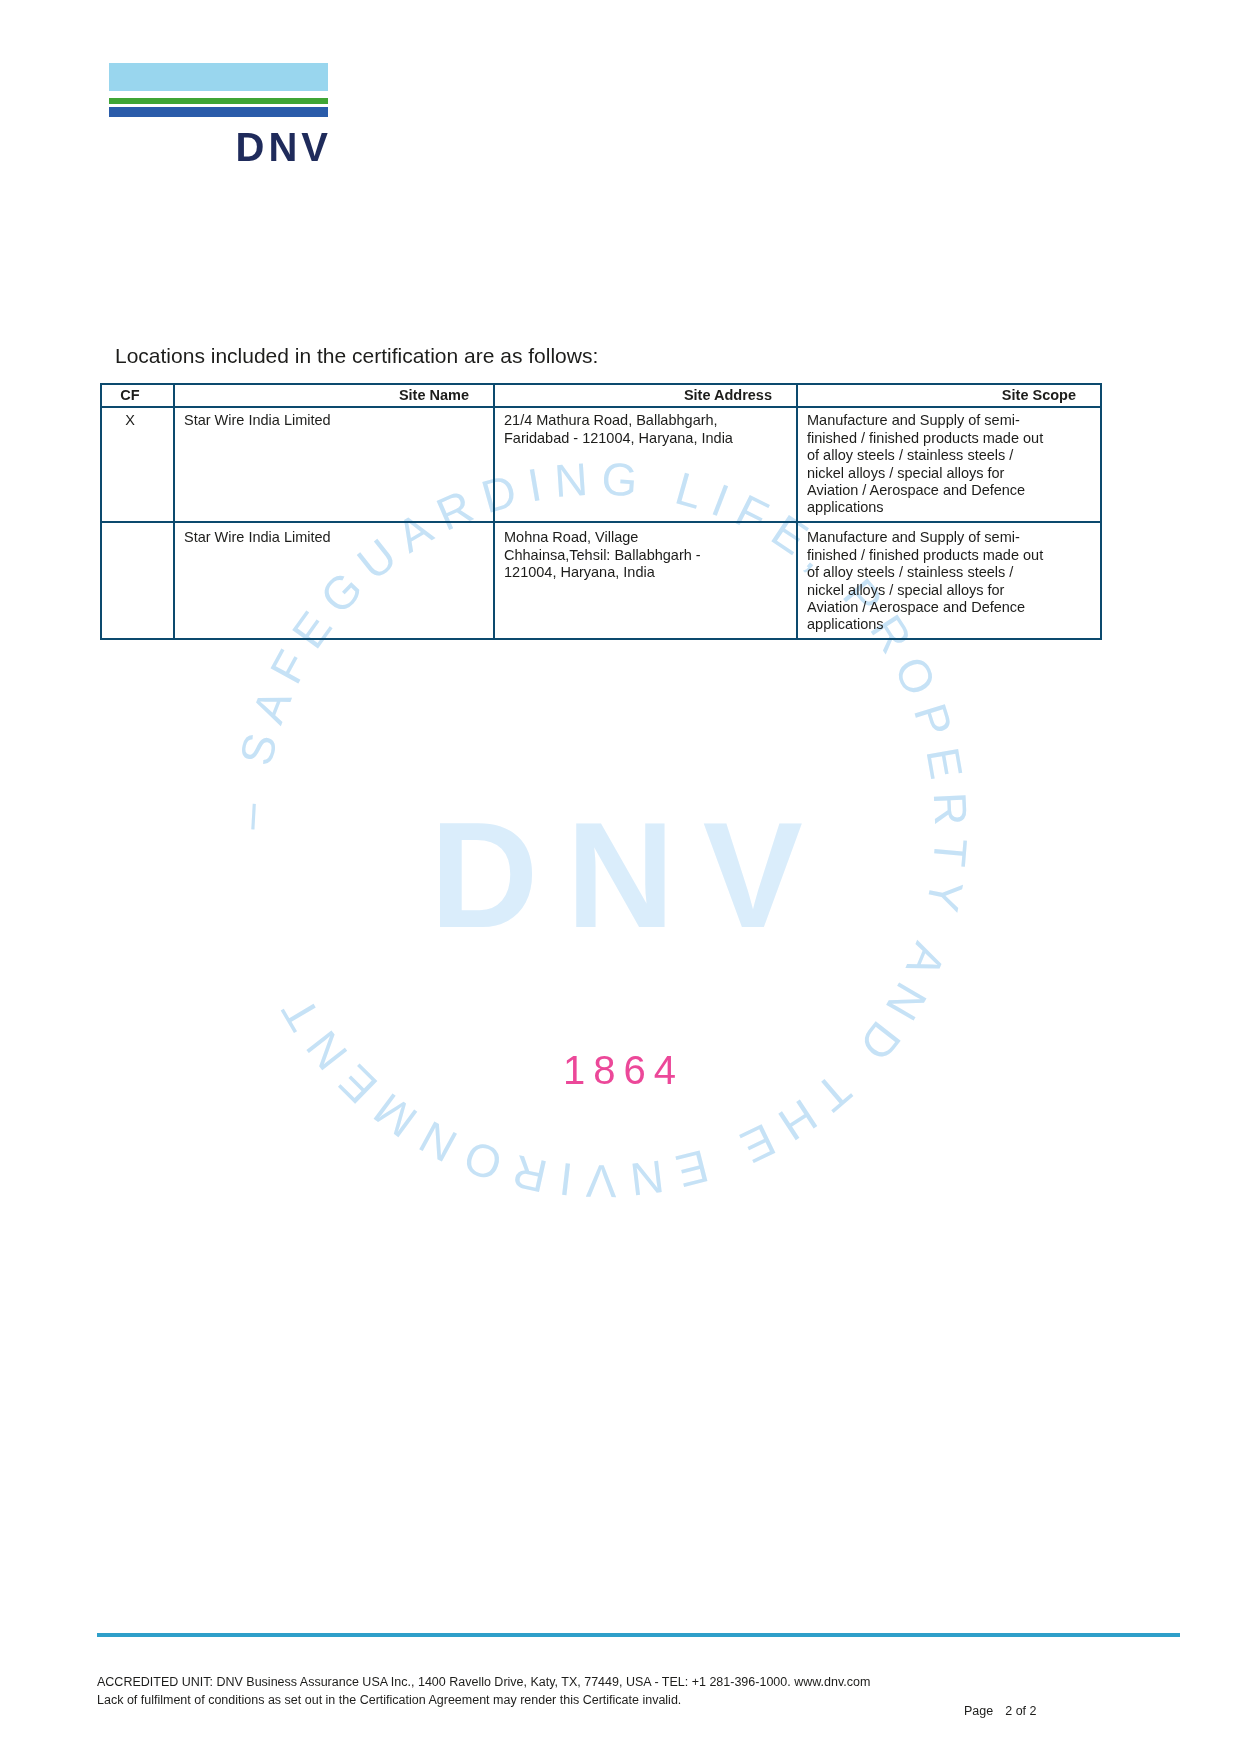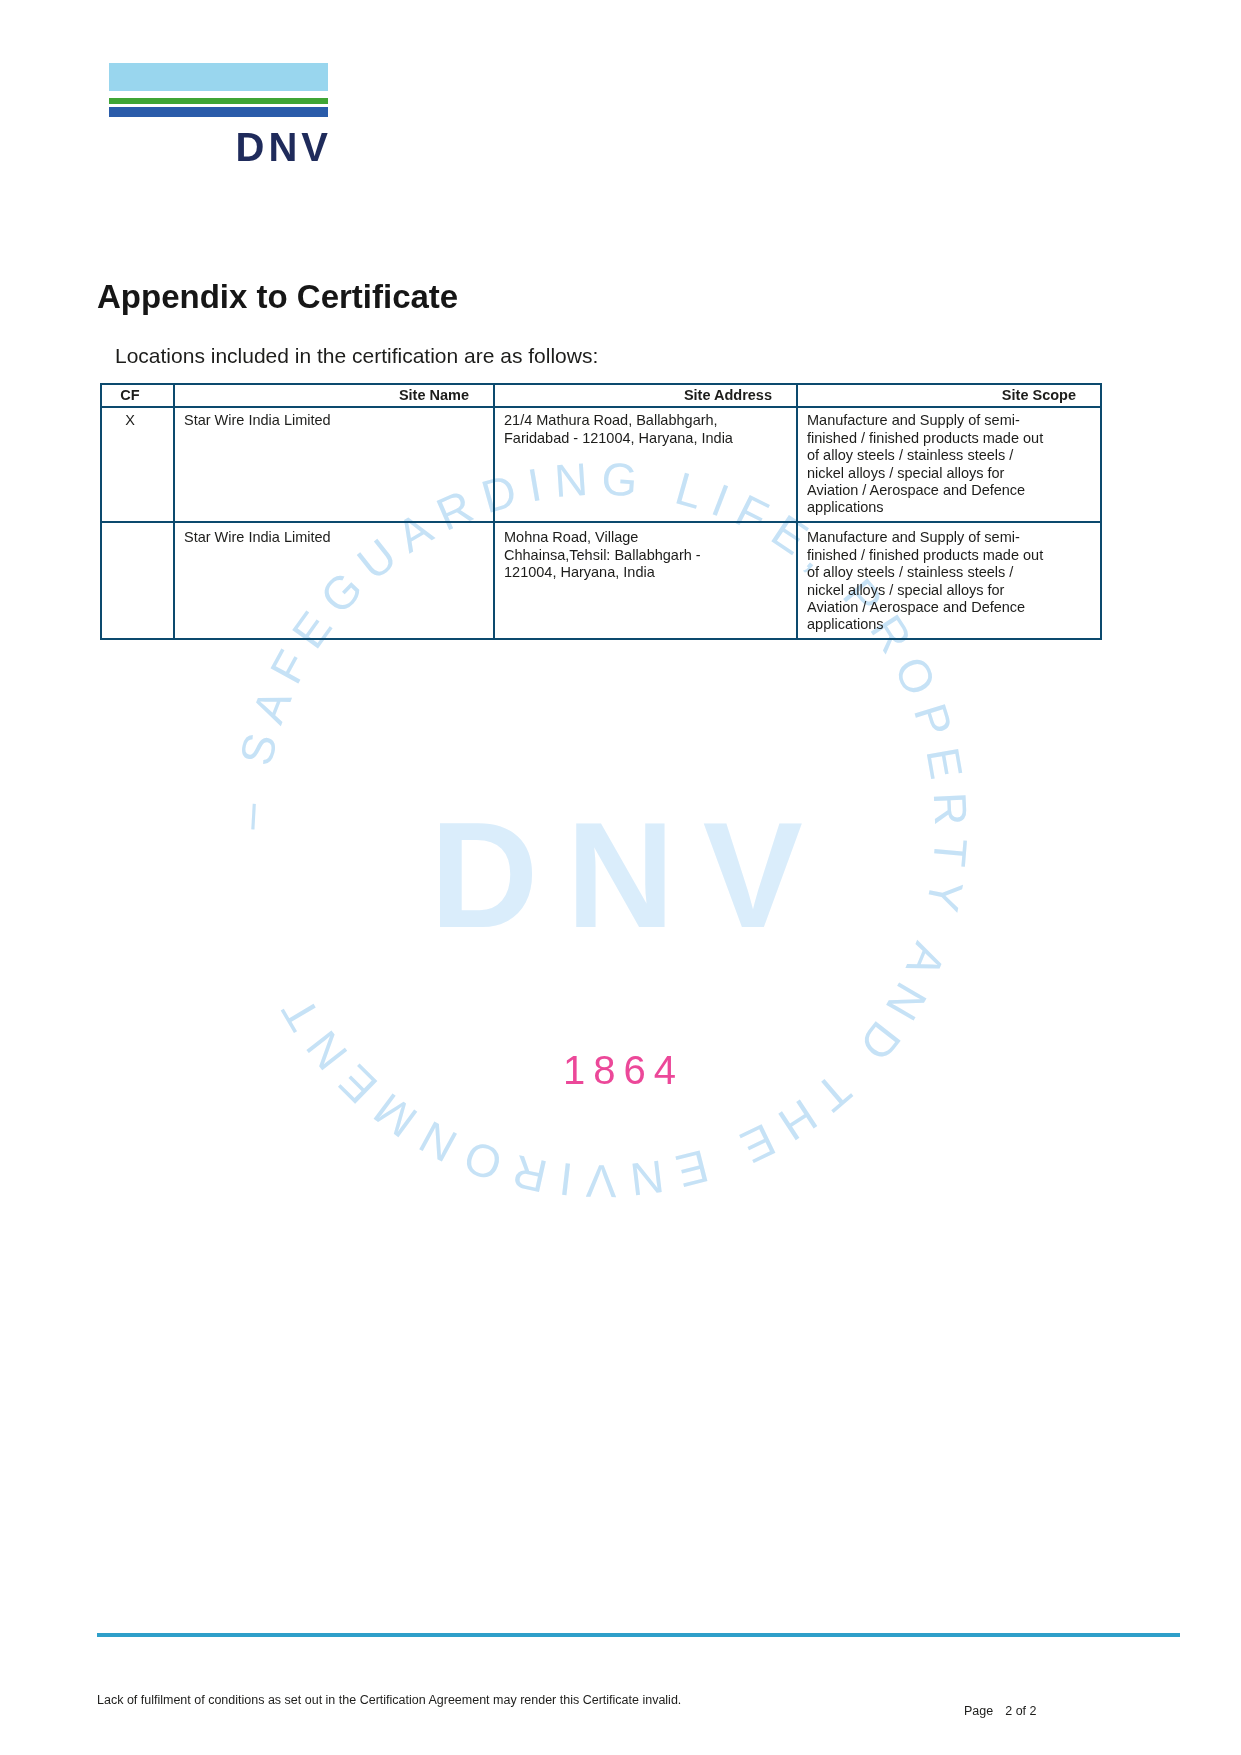--- a/index.html
+++ b/index.html
@@ -97,21 +97,20 @@
   <div class="wm wm-year">1864</div>
 
   <div class="logo">
     <div class="bar-sky"></div>
     <div class="bar-green"></div>
     <div class="bar-blue"></div>
     <div class="brand">DNV</div>
   </div>
 
 
-  <h1 class="title">Appendix to Certificate</h1>
   <div class="intro">Locations included in the certification are as follows:</div>
 
   <table class="sites-table">
     <colgroup>
       <col style="width:73px">
         <col style="width:320px">
         <col style="width:303px">
         <col style="width:304px">
     </colgroup>
     <thead>
@@ -146,17 +145,18 @@
 of alloy steels / stainless steels /
 nickel alloys / special alloys for
 Aviation / Aerospace and Defence
 applications</td>
       </tr>
     </tbody>
   </table>
 
   <div class="footer-rule"></div>
   <div class="footer-line1">Lack of fulfilment of conditions as set out in the Certification Agreement may render this Certificate invalid.</div>
+  <div class="footer-line2">ACCREDITED UNIT: DNV Business Assurance USA Inc., 1400 Ravello Drive, Katy, TX, 77449, USA - TEL: +1 281-396-1000. www.dnv.com</div>
   <div class="page-num">
     <span>Page</span><span class="pv">2 of 2</span>
   </div>
 
 </div>
 
 </body></html>

